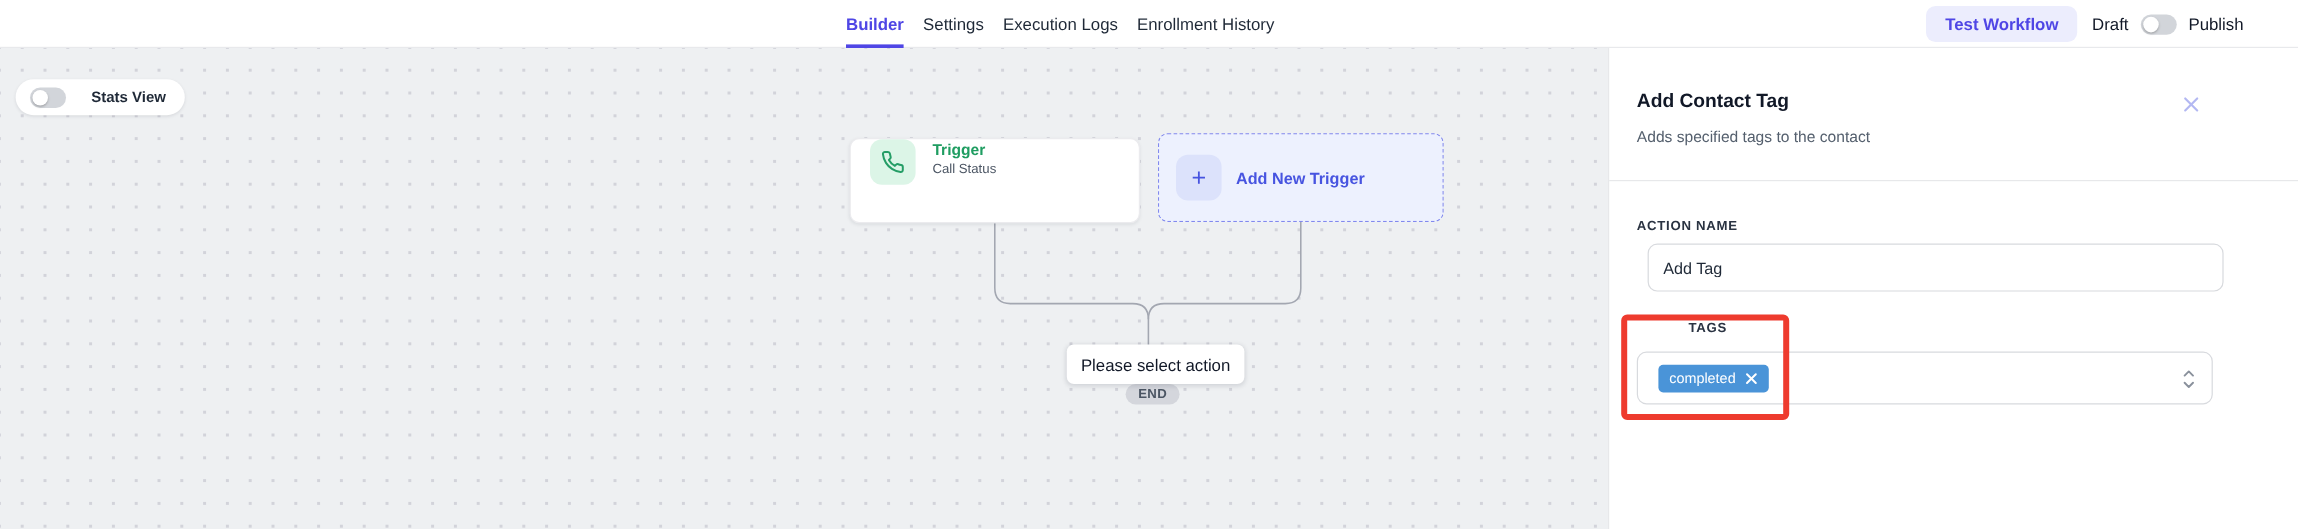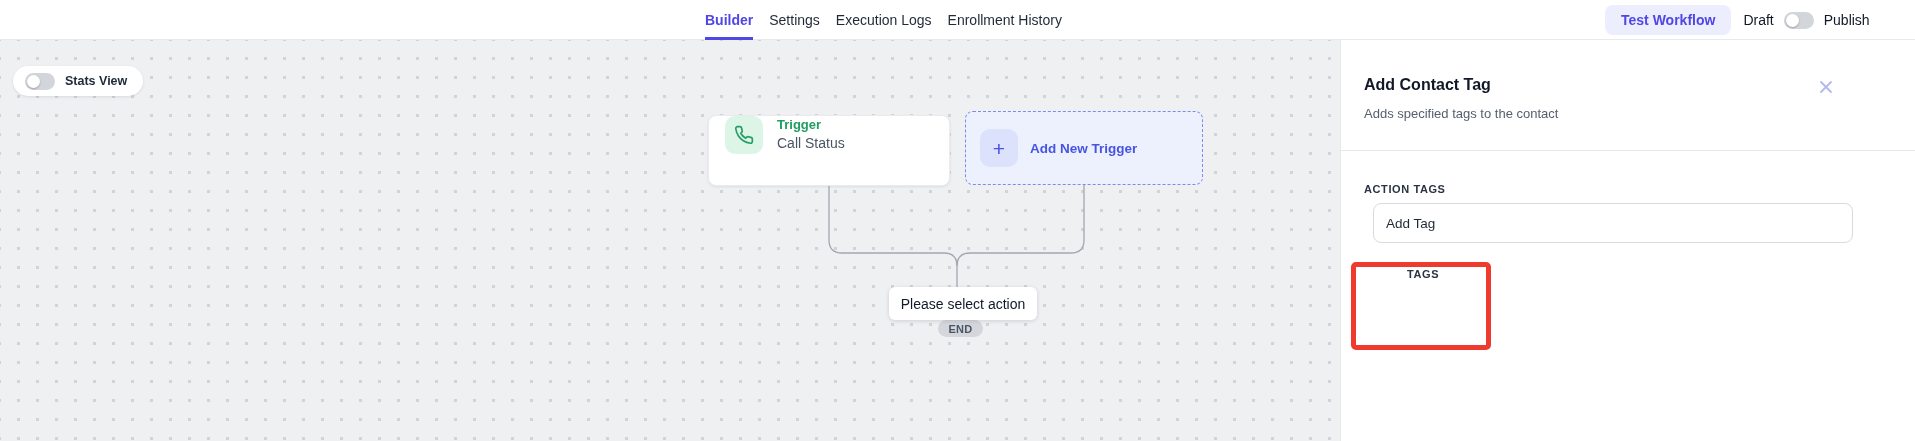--- a/index.html
+++ b/index.html
@@ -51,41 +51,41 @@
   
   .canvas {
     position:absolute; left:0; top:40px; width:1340px; height:401px;
     background-color:#eef0f2;
     background-image:radial-gradient(circle, #d2d3da 1.5px, transparent 1.6px);
     background-size:19px 19px; background-position:9px 9px;
   }
   .stats-pill {
     position:absolute; left:13px; top:26px; height:30px;
     background:#ffffff; border-radius:15px; padding:0 16px 0 12px;
-    display:flex; align-items:center; gap:10px;
+    display:flex; align-items:center; gap:21px;
     box-shadow:0 1px 3px rgba(16,24,40,.10); cursor:pointer;
   }
   .stats-pill .switch { width:30px; height:17px; }
   .stats-label { font-size:12.5px; font-weight:600; color:#1f2937; white-space:nowrap; }
 
   .connectors { position:absolute; left:0; top:0; width:1340px; height:401px; pointer-events:none; }
 
   .node-card {
     position:absolute; display:flex; gap:14px;
     background:#ffffff; border:1px solid #ebebee; border-radius:8px;
     box-shadow:0 1px 3px rgba(16,24,40,.08); padding:0 16px; cursor:pointer;
   }
   .trigger-card { left:708px; top:75px; width:242px; height:71px; }
   .icon-box {
     width:38px; height:38px; border-radius:10px; flex:0 0 auto;
     display:flex; align-items:center; justify-content:center;
   }
   .icon-box.green { background:#dcf5e7; }
   .node-title { font-size:13px; font-weight:600; color:#1f9d61; line-height:1.35; }
-  .node-sub { font-size:14px; color:#4b5563; line-height:1.35; }
+  .node-sub { font-size:11px; color:#4b5563; line-height:1.35; }
 
   .add-trigger-card {
     position:absolute; left:965px; top:71px; width:238px; height:74px;
     background:#edf1fe; border:1.5px dashed #8289ee; border-radius:8px;
     display:flex; align-items:center; gap:12px; padding:0 14px; cursor:pointer;
   }
   .icon-box.lav { background:#dce2fb; }
   .plus-glyph { font-size:21px; color:#4754e0; font-weight:400; line-height:1; }
   .add-trigger-label { font-size:13.5px; font-weight:600; color:#4754e0; white-space:nowrap; }
 
@@ -218,21 +218,38 @@
     <div class="panel-title">Add Contact Tag</div>
     <button class="panel-close">
       <svg width="18" height="18" viewBox="0 0 18 18" fill="none" stroke="#b3b8f2" stroke-width="1.8" stroke-linecap="round">
         <line x1="4" y1="4" x2="14" y2="14"></line>
           <line x1="14" y1="4" x2="4" y2="14"></line>
       </svg>
     </button>
     <div class="panel-sub">Adds specified tags to the contact</div>
     <div class="panel-divider"></div>
 
-    <div class="field-label lbl-action">ACTION TAGS</div>
+    <div class="field-label lbl-action">ACTION NAME</div>
     <input class="text-input" type="text" value="Add Tag" style="">
 
     <div class="field-label lbl-tags">TAGS</div>
+    <div class="tags-select">
+      <div class="tag-chip">
+        <span>completed</span>
+        <button class="chip-x">
+          <svg width="11" height="11" viewBox="0 0 12 12" fill="none" stroke="#ffffff" stroke-width="1.8" stroke-linecap="round">
+            <line x1="2" y1="2" x2="10" y2="10"></line>
+              <line x1="10" y1="2" x2="2" y2="10"></line>
+          </svg>
+        </button>
+      </div>
+      <span class="select-chevron">
+        <svg width="12" height="20" viewBox="0 0 12 20" fill="none" stroke="#8a919c" stroke-width="1.6" stroke-linecap="round" stroke-linejoin="round">
+          <polyline points="2.5,7 6,3.5 9.5,7"></polyline>
+            <polyline points="2.5,13 6,16.5 9.5,13"></polyline>
+        </svg>
+      </span>
+    </div>
 
     <div class="annotation-box"></div>
   </div>
 
 </div>
 
 </body></html>

